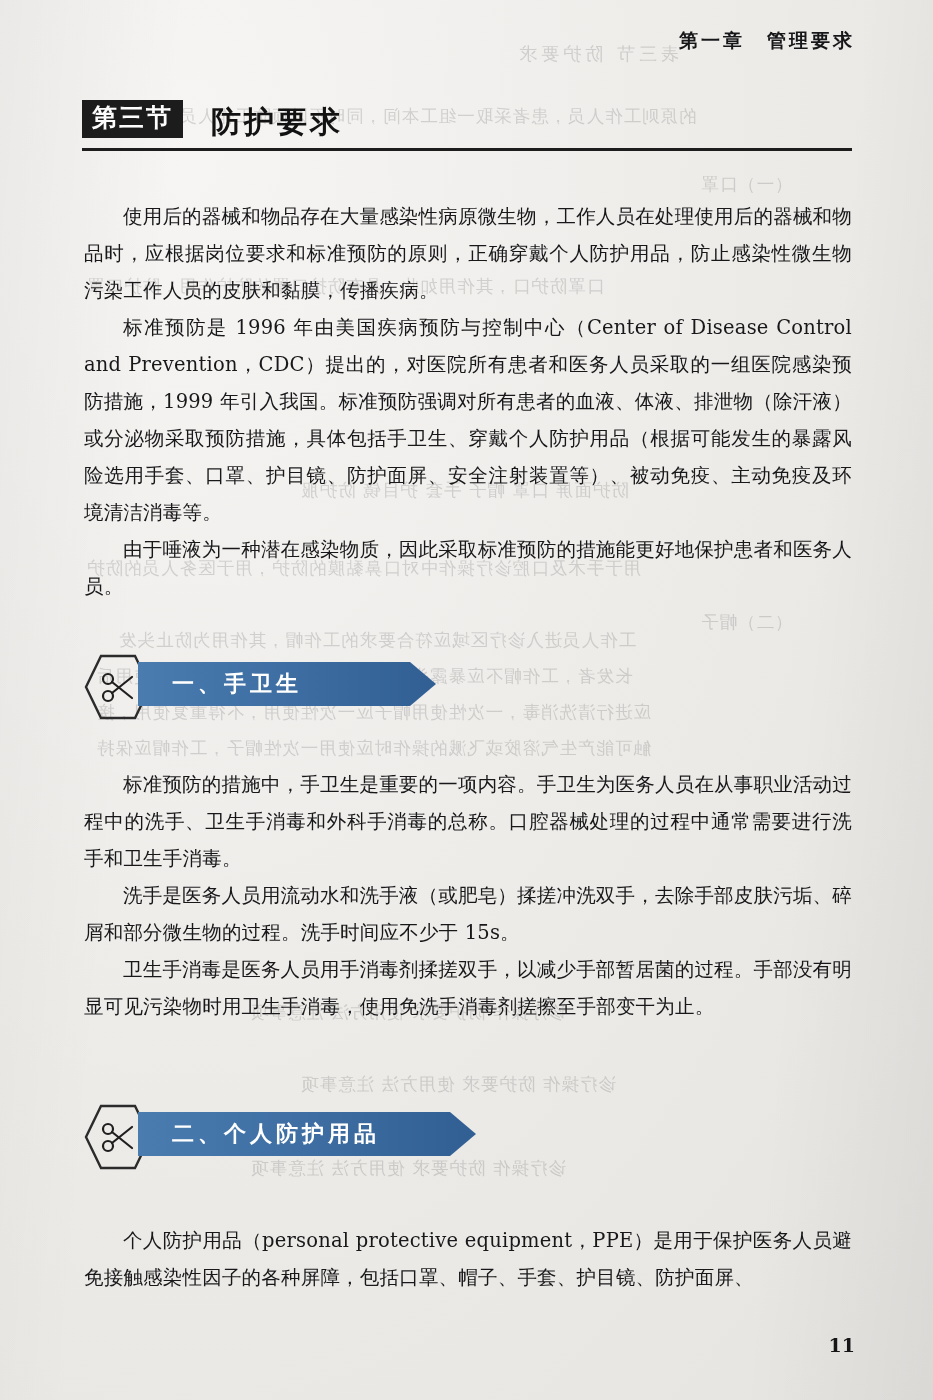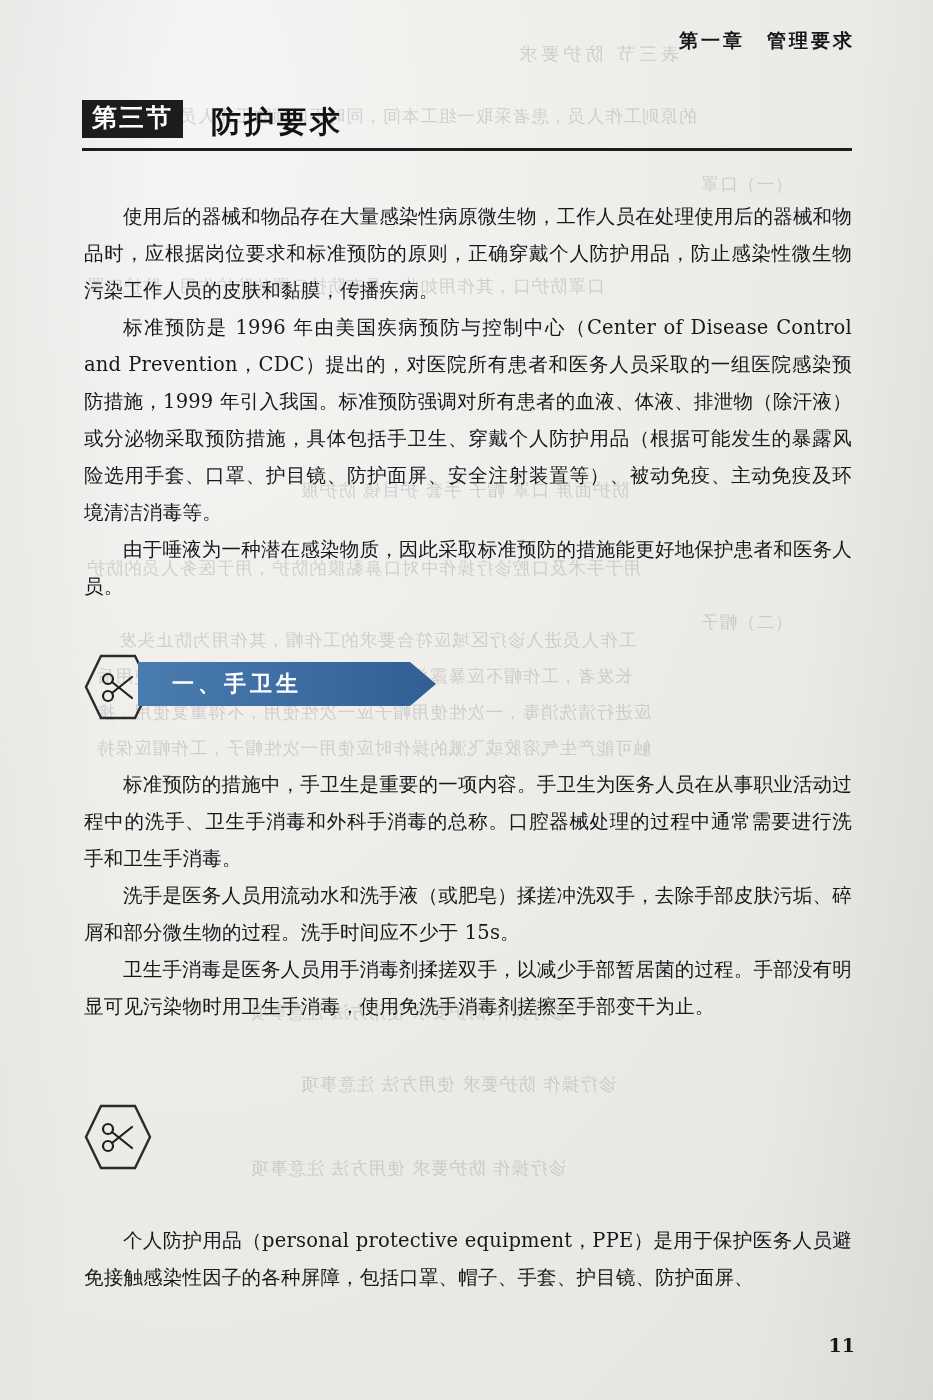--- a/index.html
+++ b/index.html
@@ -223,20 +223,32 @@
   <div class="heading heading-2">
     <svg class="hex" viewBox="0 0 68 66">
       <polygon points="17,2 51,2 66,33 51,64 17,64 2,33" fill="none" stroke="#2b2b2b" stroke-width="2.4"></polygon>
       <g stroke="#1f1f1f" stroke-width="2.2" fill="none" stroke-linecap="round">
         <circle cx="24" cy="25" r="5"></circle>
         <circle cx="24" cy="42" r="5"></circle>
         <line x1="28" y1="28" x2="48" y2="44"></line>
         <line x1="28" y1="39" x2="48" y2="23"></line>
       </g>
     </svg>
+    <div class="banner">
+      <svg width="340" height="44" viewBox="0 0 340 44" style="position:absolute;left:0;top:0;">
+        <defs>
+          <linearGradient id="bg2" x1="0" y1="0" x2="1" y2="0">
+            <stop offset="0%" stop-color="#4a7cb0"></stop>
+            <stop offset="100%" stop-color="#315f94"></stop>
+          </linearGradient>
+        </defs>
+        <polygon points="0,0 312,0 338,22 312,44 0,44" fill="url(#bg2)"></polygon>
+      </svg>
+      <span class="banner-text">二、个人防护用品</span>
+    </div>
   </div>
 
   <div class="body-text para-block-3">
     <p>个人防护用品（personal protective equipment，PPE）是用于保护医务人员避免接触感染性因子的各种屏障，包括口罩、帽子、手套、护目镜、防护面屏、</p>
   </div>
 
   <div class="page-number">11</div>
 </div>
 
 </body></html>

